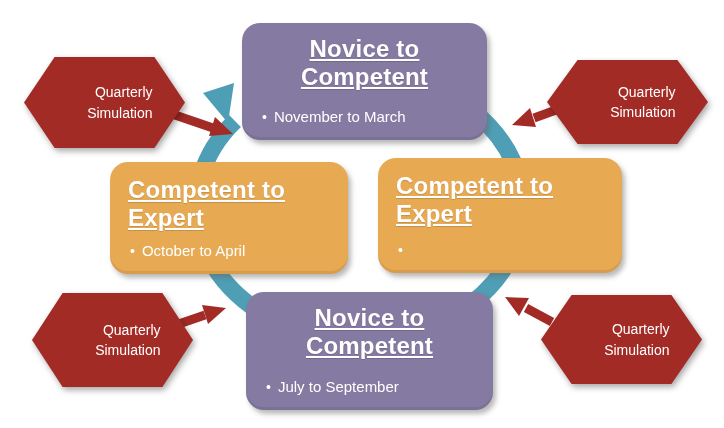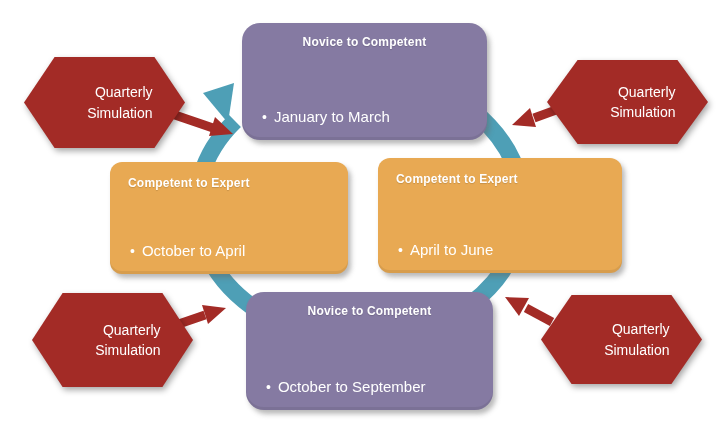--- a/index.html
+++ b/index.html
@@ -13,24 +13,25 @@
     overflow:hidden;
   }
   .ring-svg{position:absolute; left:0; top:0; z-index:1;}
   .stage-box{
     position:absolute; z-index:3; border-radius:18px; color:var(--text);
     display:flex; flex-direction:column; justify-content:space-between;
     box-shadow:3px 4px 5px rgba(100,100,100,0.45), inset 0 -3px 0 rgba(0,0,0,0.07);
     box-sizing:border-box; padding:10px 14px 14px 14px;
   }
   .stage-box.purple{background:var(--purple);}
-  .stage-box.orange{background:var(--orange);border-radius:12px;}
+  .stage-box.orange{background:var(--orange);}
   .stage-title{
-    font-weight:bold; font-size:12px; line-height:1.18; letter-spacing:0.2px;
+    font-weight:bold; font-size:24px; line-height:1.18; letter-spacing:0.2px;
     text-shadow:0 1px 1px rgba(0,0,0,0.15);
+    text-decoration:underline;
   }
   .stage-box.purple .stage-title{ text-align:center; max-width:150px; margin:2px auto 0 auto;}
   .stage-box.orange .stage-title{ text-align:left; max-width:160px; margin:4px 0 0 4px;}
   .stage-period{
     font-size:15px; line-height:1.2; display:flex; align-items:baseline; gap:7px;
     margin-left:6px;
   }
   .bullet-dot{font-size:14px;}
   .hexagon{
     position:absolute; z-index:4;
@@ -71,37 +72,36 @@
     <g>
       <line x1="552" y1="322" x2="526" y2="308" stroke="var(--red)" stroke-width="9"></line>
       <polygon points="505,297 519,316 529,298" style="fill:var(--red)"></polygon>
     </g>
   </svg>
 
   <div class="stage-box purple" style="left:242px; top:23px; width:245px; height:117px;">
     <div class="stage-title">Novice to Competent</div>
     <div class="stage-period">
       <span class="bullet-dot">•</span>
-      <span>January to March</span>
+      <span>November to March</span>
     </div>
   </div>
 
   <div class="stage-box orange" style="left:378px; top:158px; width:244px; height:115px;">
     <div class="stage-title">Competent to Expert</div>
     <div class="stage-period">
       <span class="bullet-dot">•</span>
-      <span>April to June</span>
     </div>
   </div>
 
   <div class="stage-box purple" style="left:246px; top:292px; width:247px; height:118px;">
     <div class="stage-title">Novice to Competent</div>
     <div class="stage-period">
       <span class="bullet-dot">•</span>
-      <span>October to September</span>
+      <span>July to September</span>
     </div>
   </div>
 
   <div class="stage-box orange" style="left:110px; top:162px; width:238px; height:112px;">
     <div class="stage-title">Competent to Expert</div>
     <div class="stage-period">
       <span class="bullet-dot">•</span>
       <span>October to April</span>
     </div>
   </div>

